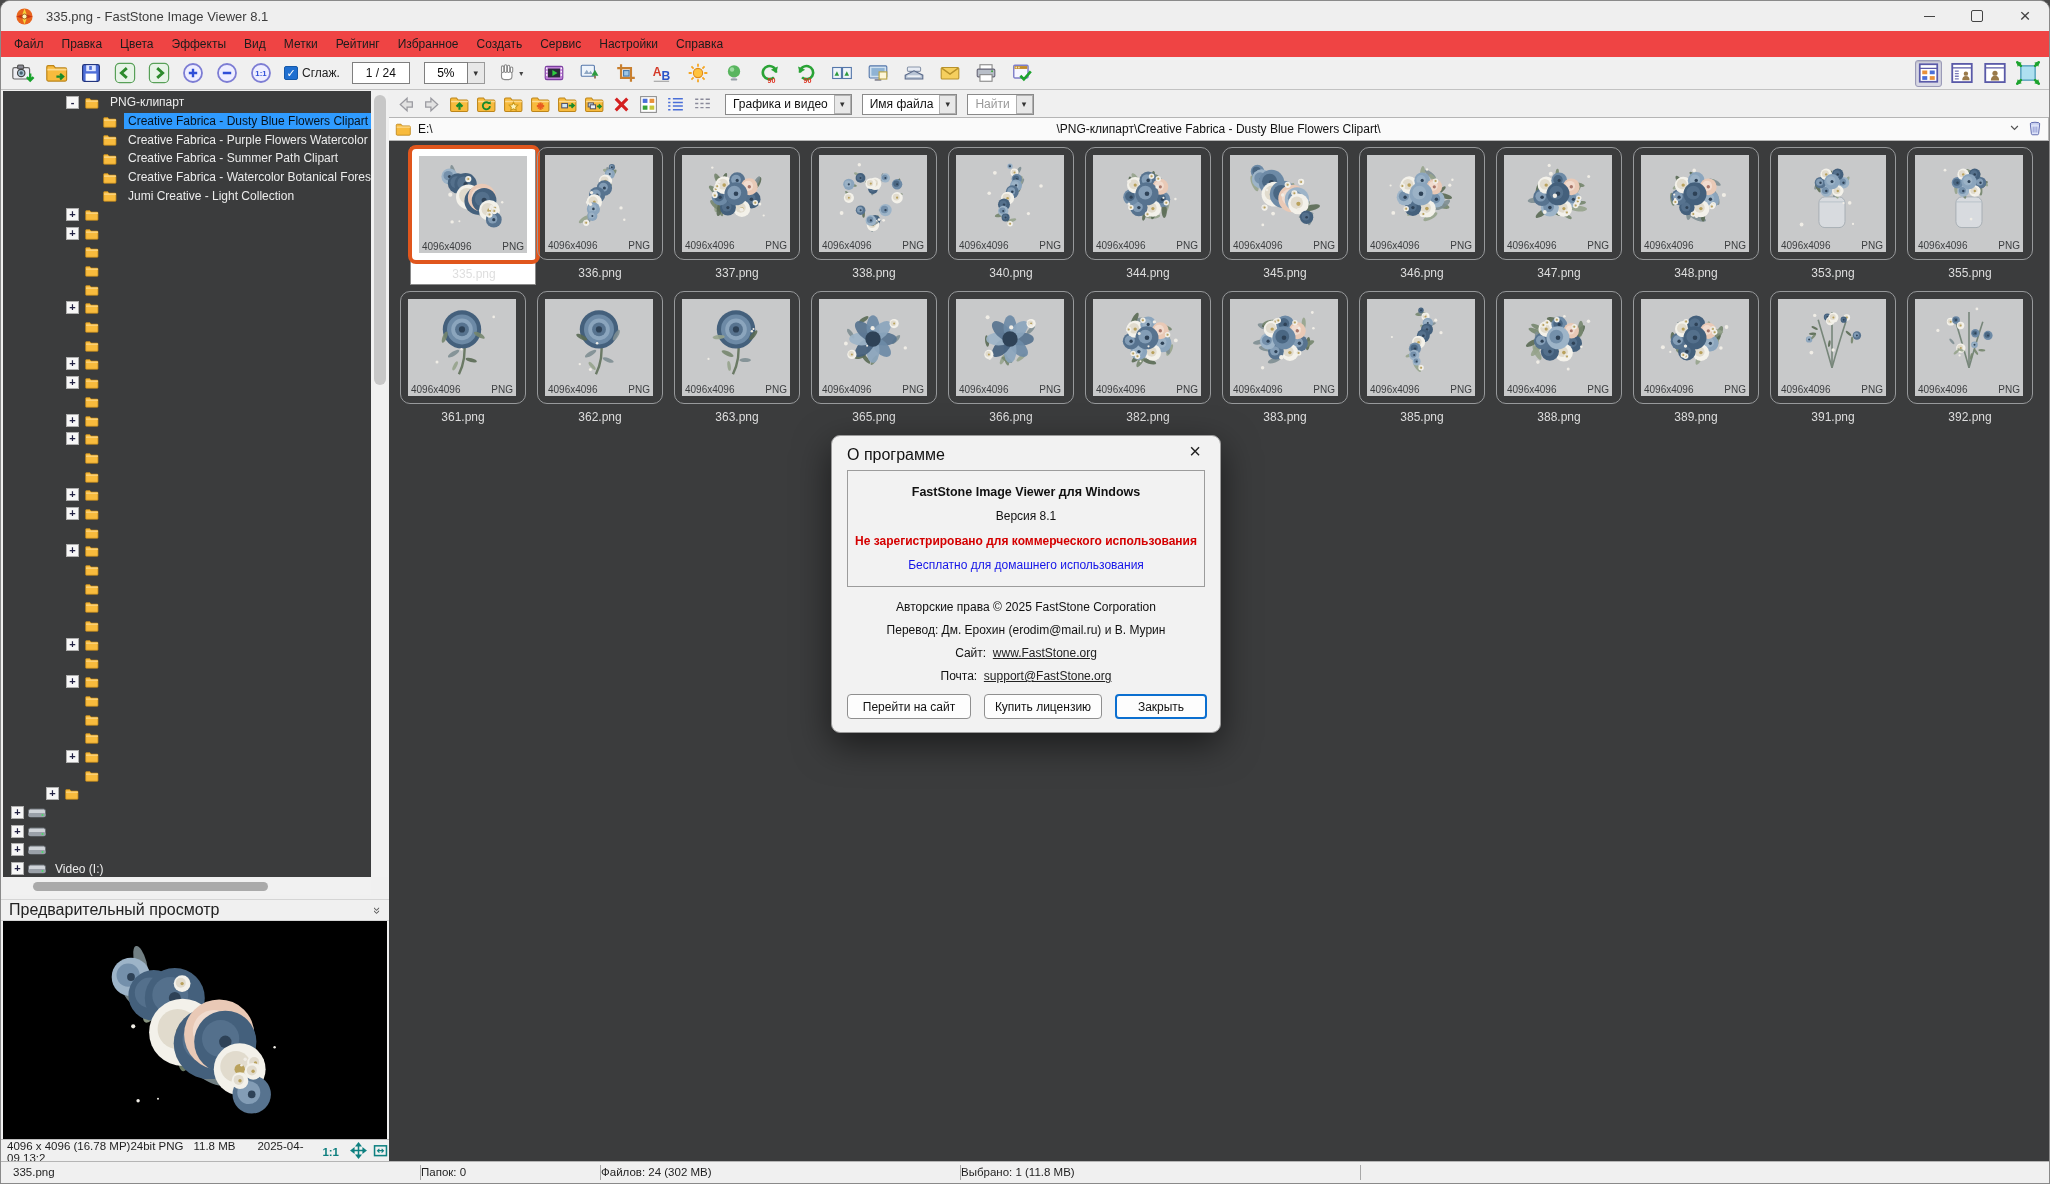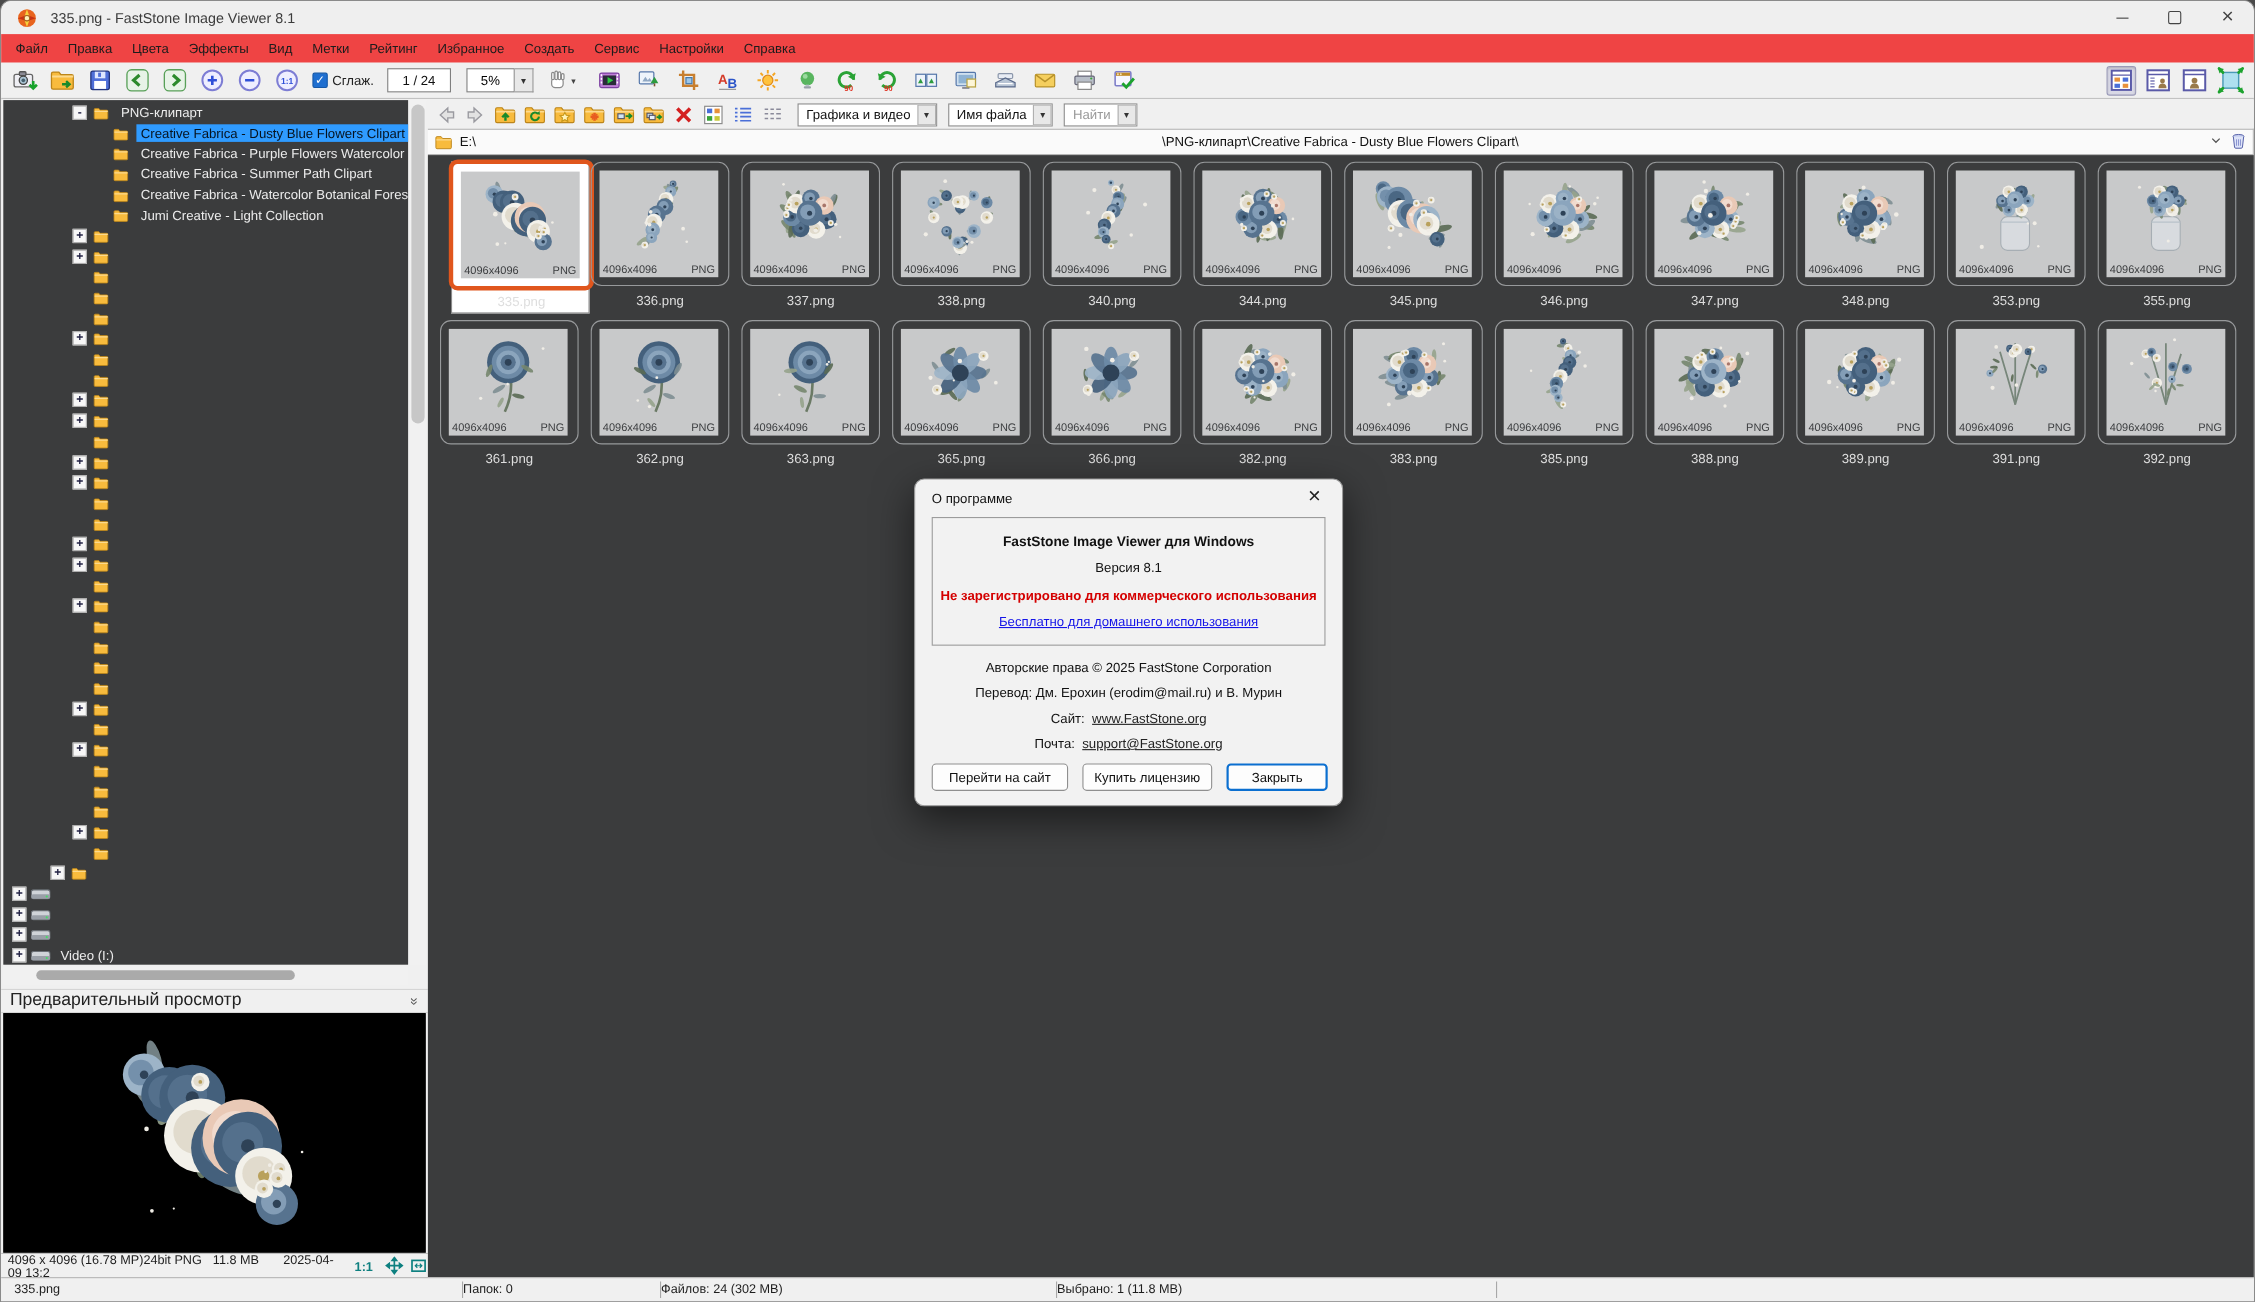--- a/index.html
+++ b/index.html
@@ -90,27 +90,27 @@
   .statusbar{position:absolute;left:0;bottom:0;right:0;height:22px;background:#f0f0f0;border-top:1px solid #b5b5b5;display:flex;align-items:center;font-size:11.5px;color:#1e1e1e;}
   .st{height:15px;line-height:15px;border-right:1px solid #a8a8a8;}
   .st.s1{width:420px;text-align:left;padding-left:12px;}
   .st.s2{width:180px;}
   .st.s3{width:360px;}
   .st.s4{width:400px;}
   .st.sfill{flex:1;border-right:none;}
 
   
   .dlg{position:absolute;left:830px;top:434px;width:390px;height:298px;background:#f2f2f2;border:1px solid #9a9a9a;border-radius:9px;box-shadow:0 12px 36px rgba(0,0,0,.55);z-index:50;font-size:12px;color:#111;}
-  .dlg-title{position:absolute;left:15px;top:10px;font-size:12px;color:#111;}
+  .dlg-title{position:absolute;left:15px;top:10px;font-size:16px;color:#111;}
   .dlg-close{position:absolute;right:14px;top:4px;width:22px;height:22px;display:flex;align-items:center;justify-content:center;color:#222;font-size:20px;}
   .dlg-close::after{content:"×";}
   .dlg-box{position:absolute;left:15px;top:34px;width:358px;height:117px;border:1px solid #9c9c9c;display:flex;flex-direction:column;justify-content:space-evenly;text-align:center;padding:4px 0;}
   .dlg-app{font-weight:bold;font-size:12.5px;}
   .dlg-red{color:#d40000;font-weight:bold;}
-  .dlg-blue{color:#1414e8;text-decoration:underline;}
+  .dlg-blue{color:#1414e8;}
   .dlg-line{position:absolute;left:0;width:100%;text-align:center;}
   .dlg-link{text-decoration:underline;color:#222;}
   .dlg-btn{position:absolute;top:258px;height:25px;background:#fdfdfd;border:1px solid #8f8f8f;border-radius:4px;font-size:12px;color:#111;display:flex;align-items:center;justify-content:center;font-family:"Liberation Sans",sans-serif;}
   .dlg-btn.b1{left:15px;width:124px;}
   .dlg-btn.b2{left:152px;width:118px;}
   .dlg-btn.b3{left:283px;width:92px;border:2px solid #0b6fd0;}
 </style>
 </head>
 <body>
 

